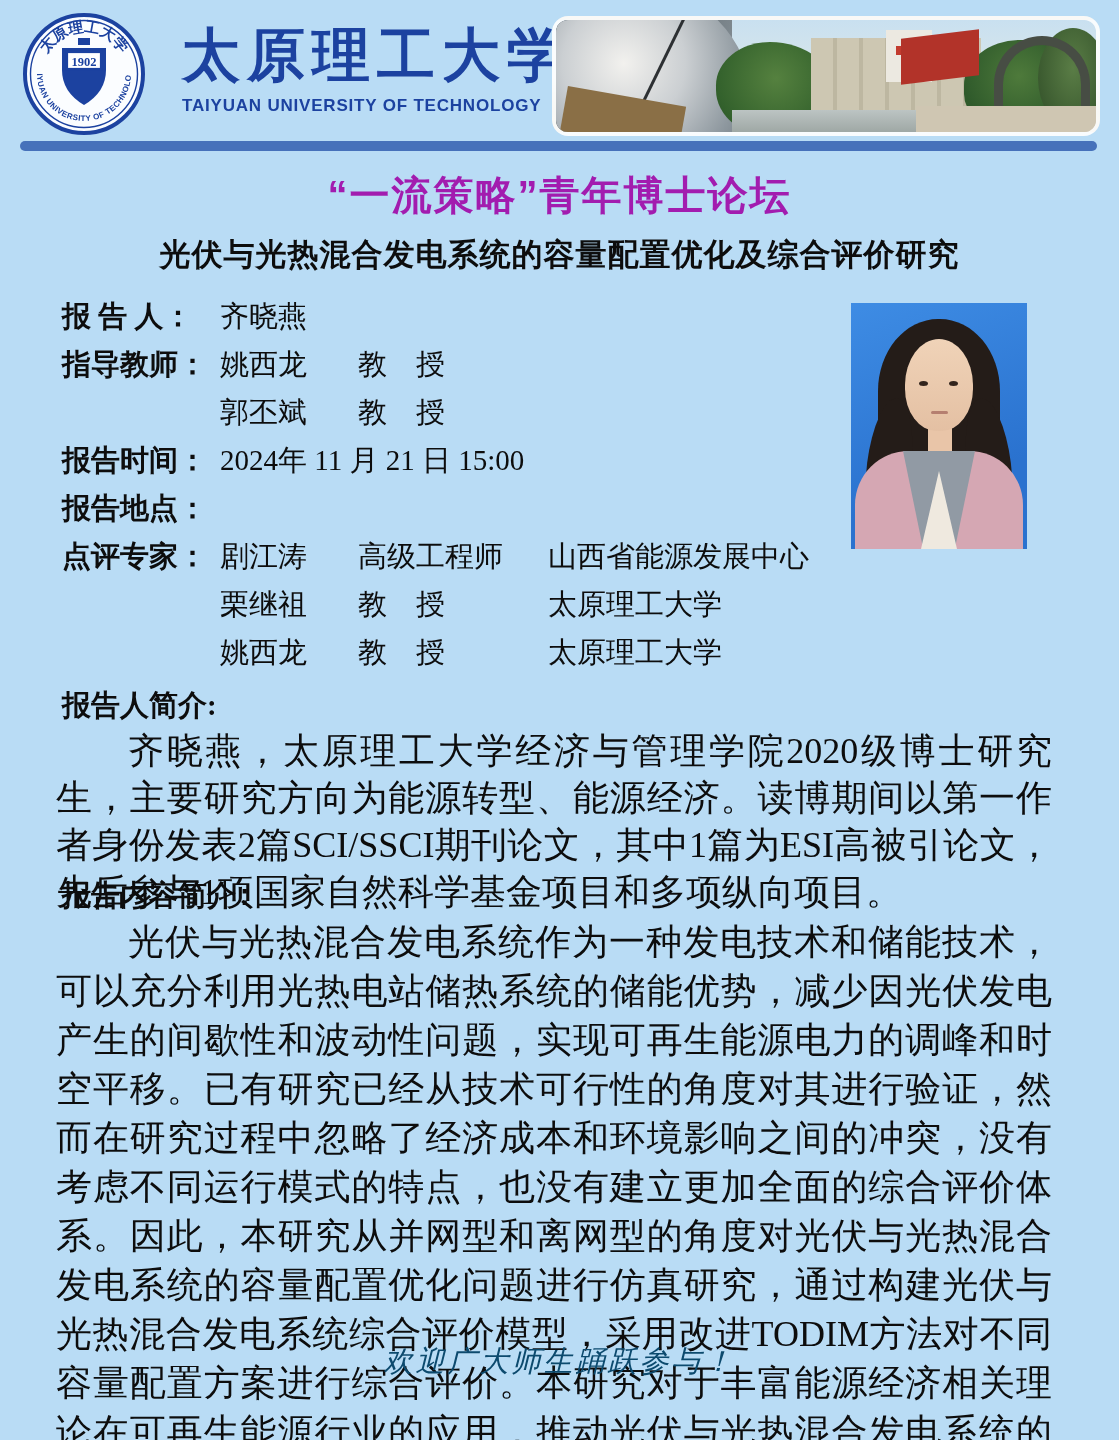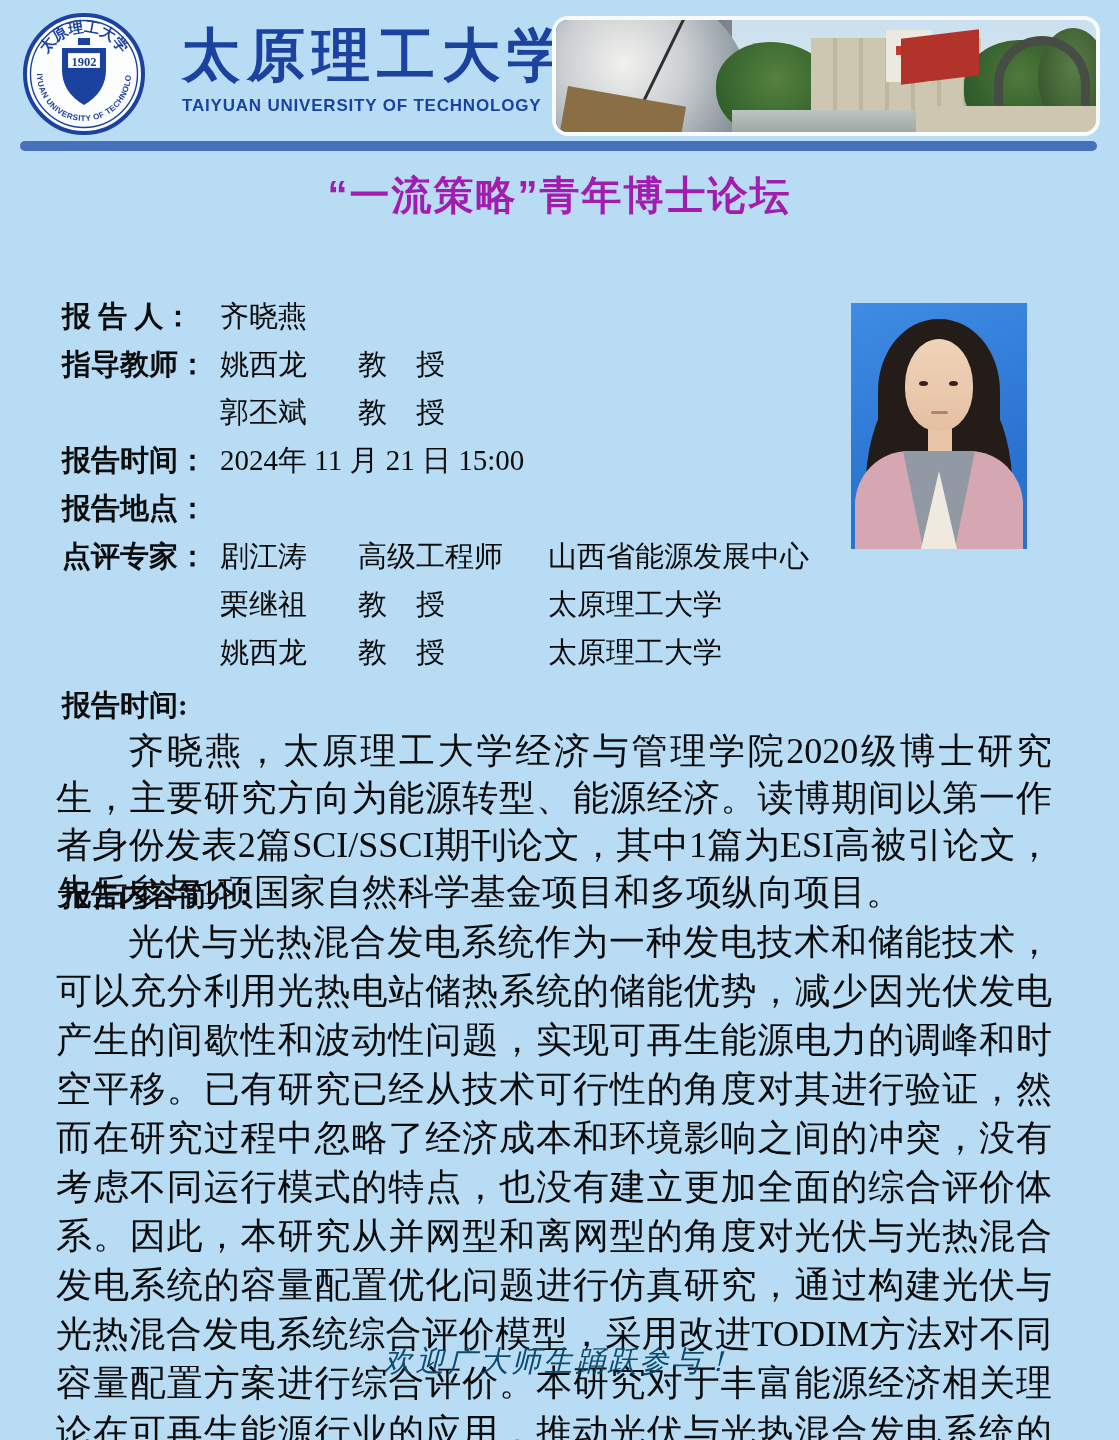--- a/index.html
+++ b/index.html
@@ -142,20 +142,21 @@
       <div class="bn-trees-right"></div>
       <div class="bn-arch"></div>
       <div class="bn-pond"></div>
       <div class="bn-ground"></div>
     </div>
 
     <div class="header-bar"></div>
   </div>
 
   <div class="forum-title">“一流策略”青年博士论坛</div>
+  <div class="report-title">光伏与光热混合发电系统的容量配置优化及综合评价研究</div>
 
   <div class="info">
     <div class="row">
       <span class="lbl">报 告 人：</span>
       <span class="val">齐晓燕</span>
     </div>
     <div class="row">
       <span class="lbl">指导教师：</span>
       <span class="c-name">姚西龙</span>
       <span class="c-title">教　授</span>
@@ -200,21 +201,21 @@
     <div class="ph-jacket"></div>
     <div class="ph-collar"></div>
     <div class="ph-shirt"></div>
     <div class="ph-face">
       <div class="ph-eye l"></div>
       <div class="ph-eye r"></div>
       <div class="ph-mouth"></div>
     </div>
   </div>
 
-  <div class="sec-h bio-h">报告时间:</div>
+  <div class="sec-h bio-h">报告人简介:</div>
   <div class="para bio-p">齐晓燕，太原理工大学经济与管理学院2020级博士研究生，主要研究方向为能源转型、能源经济。读博期间以第一作者身份发表2篇SCI/SSCI期刊论文，其中1篇为ESI高被引论文，先后参与1项国家自然科学基金项目和多项纵向项目。</div>
 
   <div class="sec-h abs-h">报告内容简介:</div>
   <div class="para abs-p">光伏与光热混合发电系统作为一种发电技术和储能技术，可以充分利用光热电站储热系统的储能优势，减少因光伏发电产生的间歇性和波动性问题，实现可再生能源电力的调峰和时空平移。已有研究已经从技术可行性的角度对其进行验证，然而在研究过程中忽略了经济成本和环境影响之间的冲突，没有考虑不同运行模式的特点，也没有建立更加全面的综合评价体系。因此，本研究从并网型和离网型的角度对光伏与光热混合发电系统的容量配置优化问题进行仿真研究，通过构建光伏与光热混合发电系统综合评价模型，采用改进TODIM方法对不同容量配置方案进行综合评价。本研究对于丰富能源经济相关理论在可再生能源行业的应用，推动光伏与光热混合发电系统的发展具有重要的理论和现实意义。</div>
 
   <div class="foot foot1">欢迎广大师生踊跃参与！</div>
 
 </div>
 
 </body></html>

